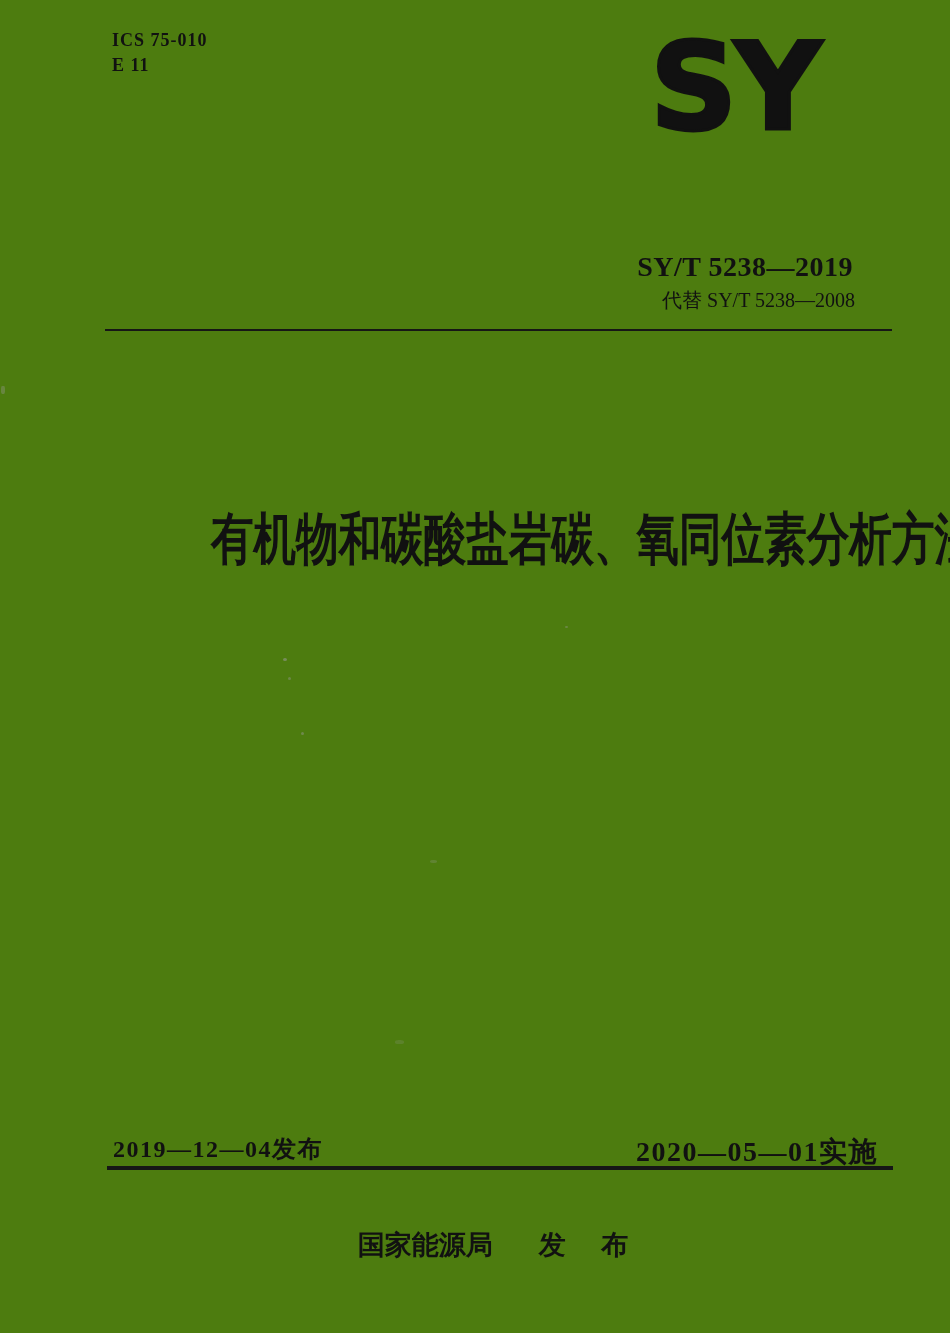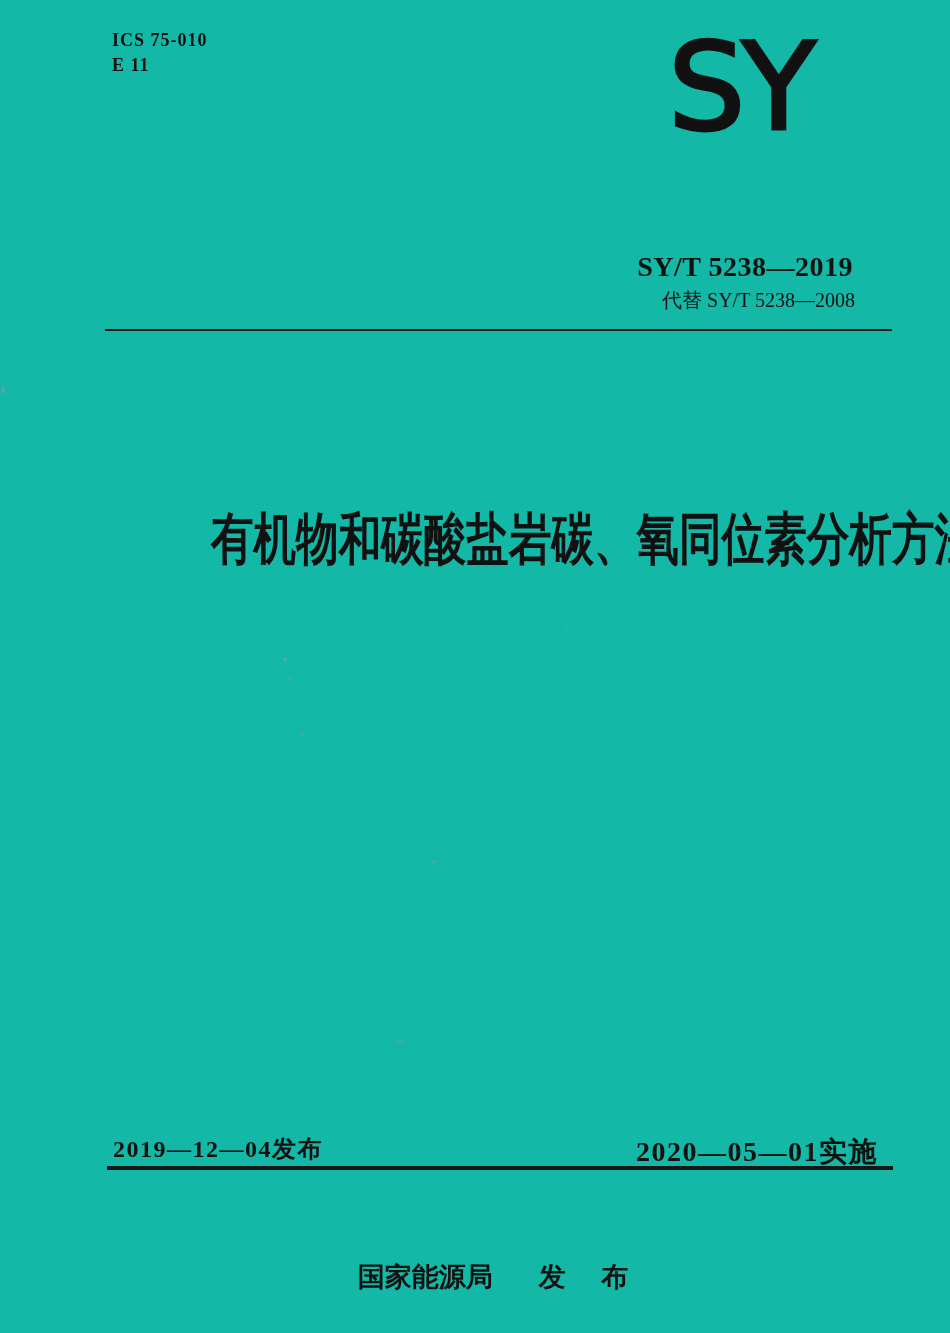--- a/index.html
+++ b/index.html
@@ -4,36 +4,36 @@
 <style>
   html,body{margin:0;padding:0;}
   body{
     width:950px;height:1333px;
     background:#f4f4f2;
     font-family:"Liberation Serif","DejaVu Serif",serif;
   }
   .page{
     position:relative;
     width:950px;height:1333px;
-    background:#14b8a6;
+    background:#4d7c0f;
     color:#111;
     overflow:hidden;
   }
   
   .ics{
     position:absolute;left:112px;top:28px;
     font-weight:bold;font-size:18px;line-height:25px;
     letter-spacing:1px;
     font-family:"Liberation Serif","DejaVu Serif",serif;
   }
   
   .logo{
-    position:absolute;top:26px;right:138px;
+    position:absolute;top:26px;right:132px;
     font-family:"DejaVu Sans","Liberation Sans",sans-serif;
-    font-weight:400;
+    font-weight:700;
     font-size:122px;line-height:1;
     letter-spacing:-4px;
     -webkit-text-stroke:3px #111;
   }
   
   .header-title{
     position:absolute;left:105px;top:163px;width:790px;
     text-align:center;white-space:nowrap;
   }
   .header-title span{
@@ -91,21 +91,21 @@
   }
   .rule-bottom{
     position:absolute;left:107px;top:1166px;width:786px;height:4px;
     background:#161616;
   }
   
   .publisher-row{
     position:absolute;left:105px;top:1227px;width:790px;
     display:flex;justify-content:center;align-items:flex-start;gap:46px;
     font-family:"Liberation Sans","DejaVu Sans",sans-serif;
-    font-weight:900;font-size:27px;margin-top:32px;
+    font-weight:900;font-size:27px;
   }
   .publisher-row .action{letter-spacing:14px;}
   
   .speck{position:absolute;border-radius:50%;background:#9a9a9a;}
   .s1{left:283px;top:658px;width:4px;height:3px;opacity:.55;}
   .s2{left:288px;top:677px;width:3px;height:3px;opacity:.40;}
   .s3{left:301px;top:732px;width:3px;height:3px;opacity:.45;}
   .s4{left:430px;top:860px;width:7px;height:3px;opacity:.25;border-radius:40%;}
   .s5{left:395px;top:1040px;width:9px;height:4px;opacity:.20;border-radius:40%;}
   .s6{left:565px;top:626px;width:3px;height:2px;opacity:.40;}

